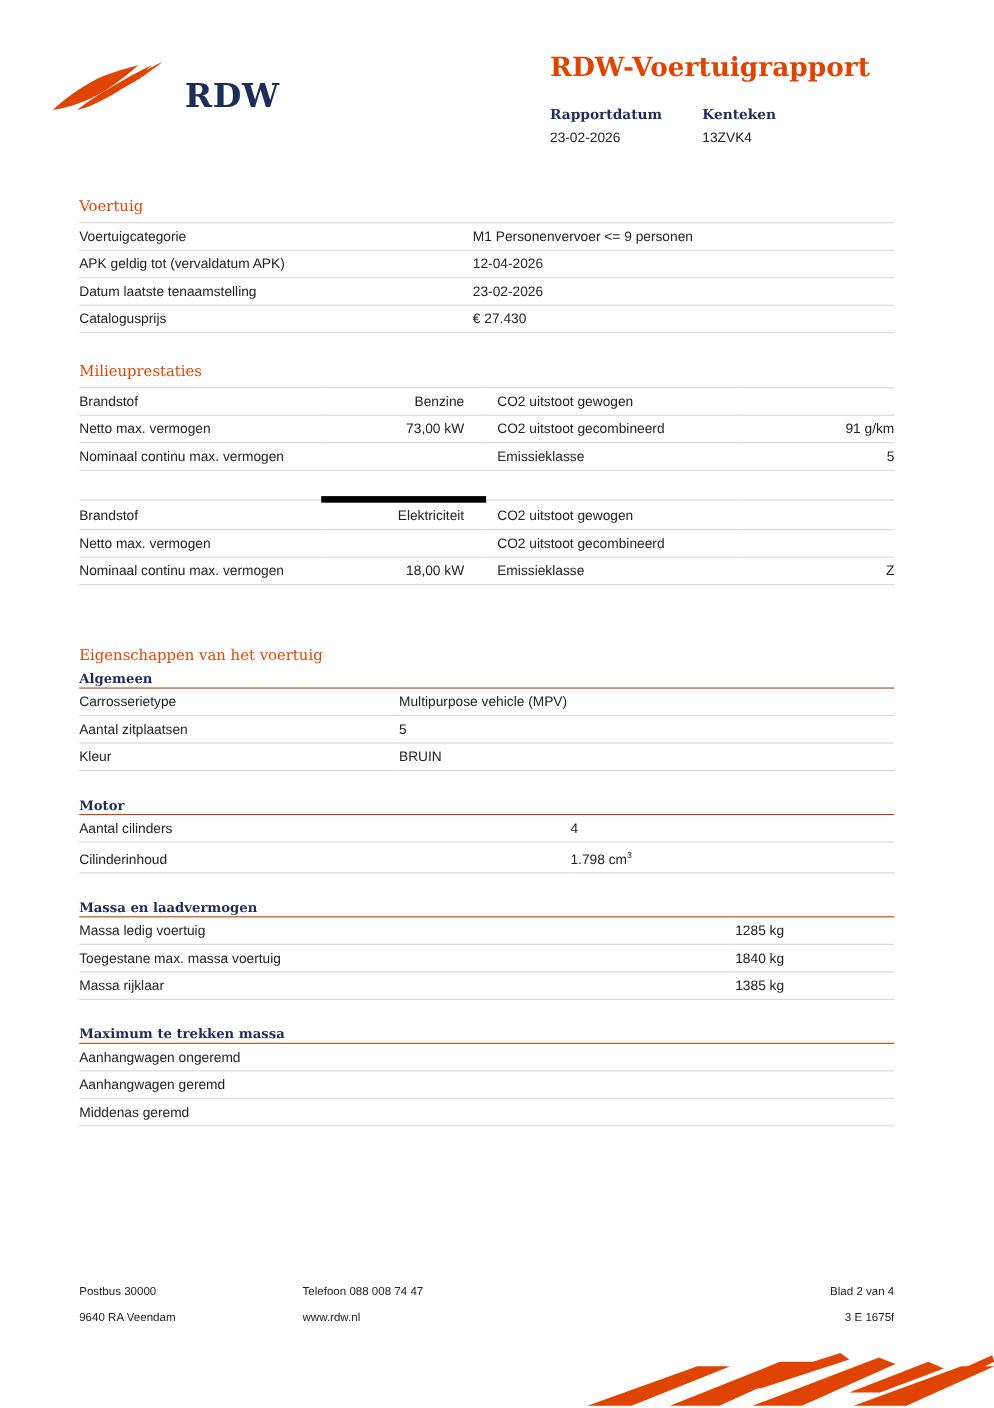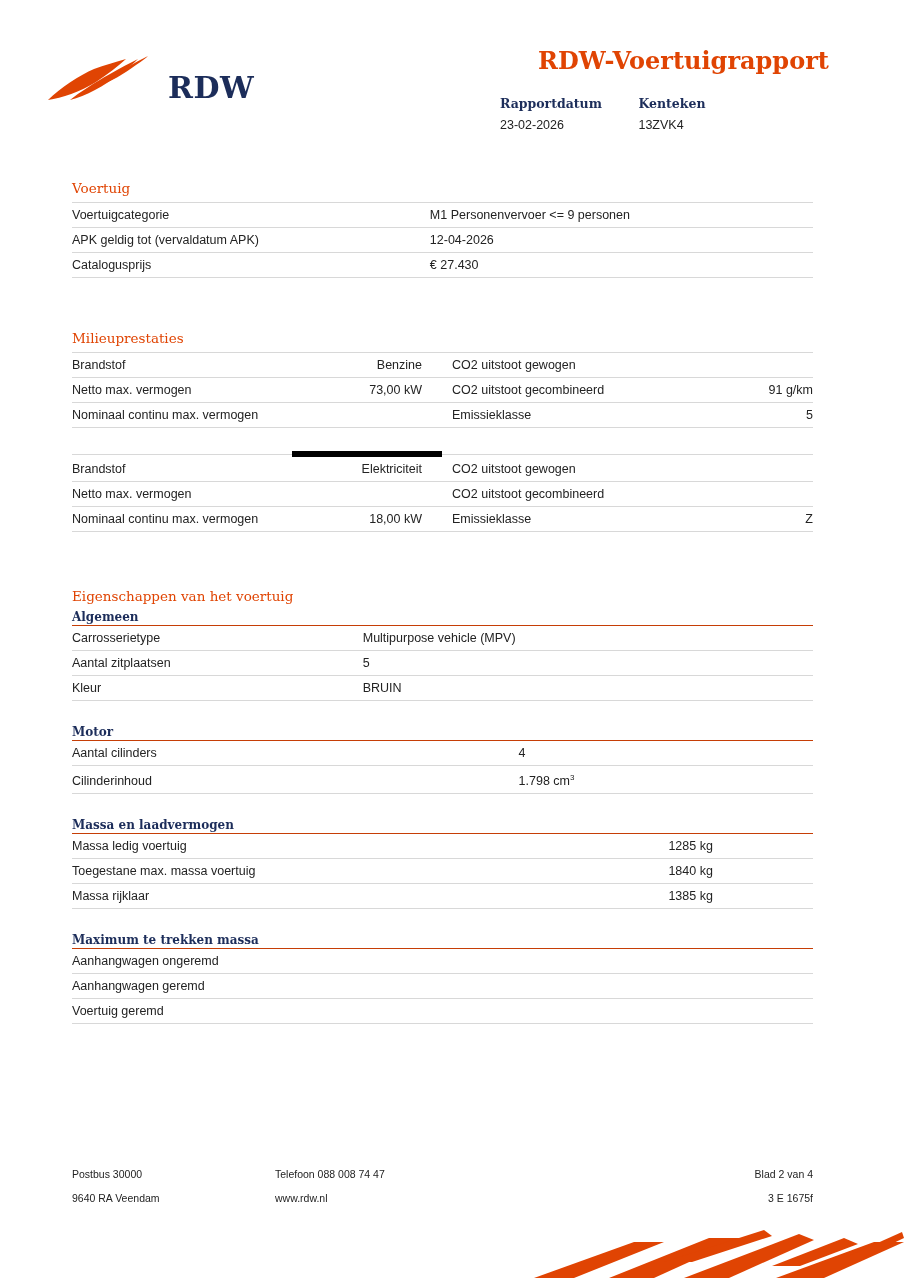--- a/index.html
+++ b/index.html
@@ -56,21 +56,20 @@
     color: #1c2d5a;
   }
   .report-title {
     position: absolute;
     left: 500px;
     top: 20px;
     font-family: "DejaVu Serif", serif;
     font-weight: bold;
     font-size: 24px;
     color: #e04403;
-    margin-left: 38px;
   }
   .meta {
     position: absolute;
     left: 500px;
     top: 70px;
     width: 360px;
   }
   .meta-col {
     display: inline-block;
     vertical-align: top;
@@ -217,20 +216,24 @@
       <tbody>
           <tr>
         <td class="t-left topline">Voertuigcategorie</td>
         <td class="t-right topline">M1 Personenvervoer &lt;= 9 personen</td>
       </tr>
       <tr>
         <td class="t-left">APK geldig tot (vervaldatum APK)</td>
         <td class="t-right">12-04-2026</td>
       </tr>
       <tr>
+        <td class="t-left">Datum laatste tenaamstelling</td>
+        <td class="t-right">23-02-2026</td>
+      </tr>
+      <tr>
         <td class="t-left">Catalogusprijs</td>
         <td class="t-right">€ 27.430</td>
       </tr>
     </tbody>
       </table>
   </div>
 
   <div class="section" style="top:330px;">
     <div class="section-title">Milieuprestaties</div>
 
@@ -347,21 +350,21 @@
       <tbody>
           <tr>
         <td class="t-left">Aanhangwagen ongeremd</td>
         <td class="t-right"></td>
       </tr>
       <tr>
         <td class="t-left">Aanhangwagen geremd</td>
         <td class="t-right"></td>
       </tr>
       <tr>
-        <td class="t-left">Voertuig geremd</td>
+        <td class="t-left">Middenas geremd</td>
         <td class="t-right"></td>
       </tr>
     </tbody>
       </table>
   </div>
 
   <div class="footer">
     <div class="footer-row">
       <span class="f-c1">Postbus 30000</span>
       <span class="f-c2">Telefoon 088 008 74 47</span>

